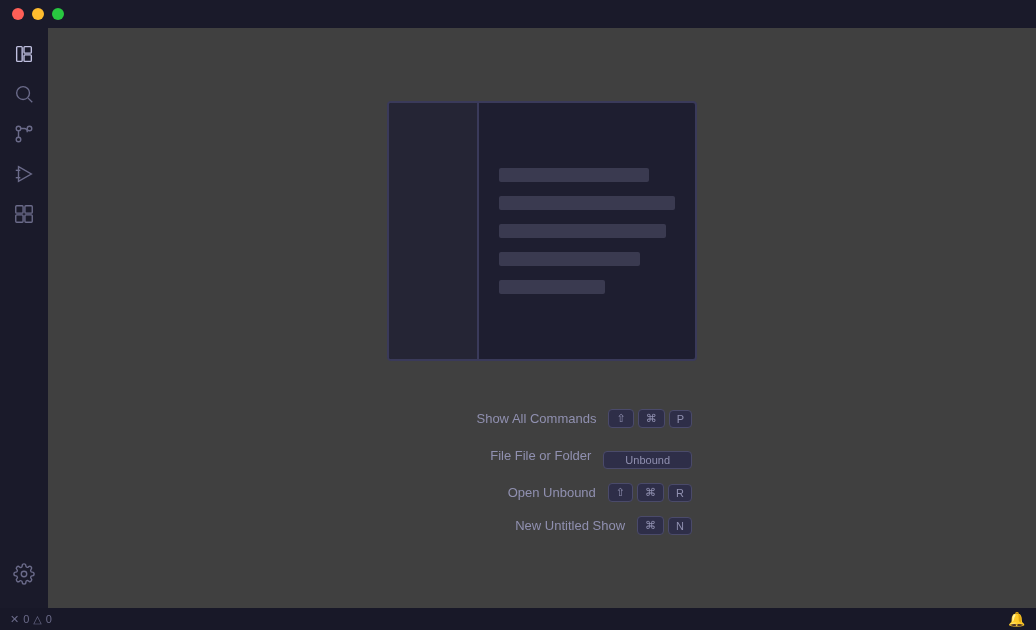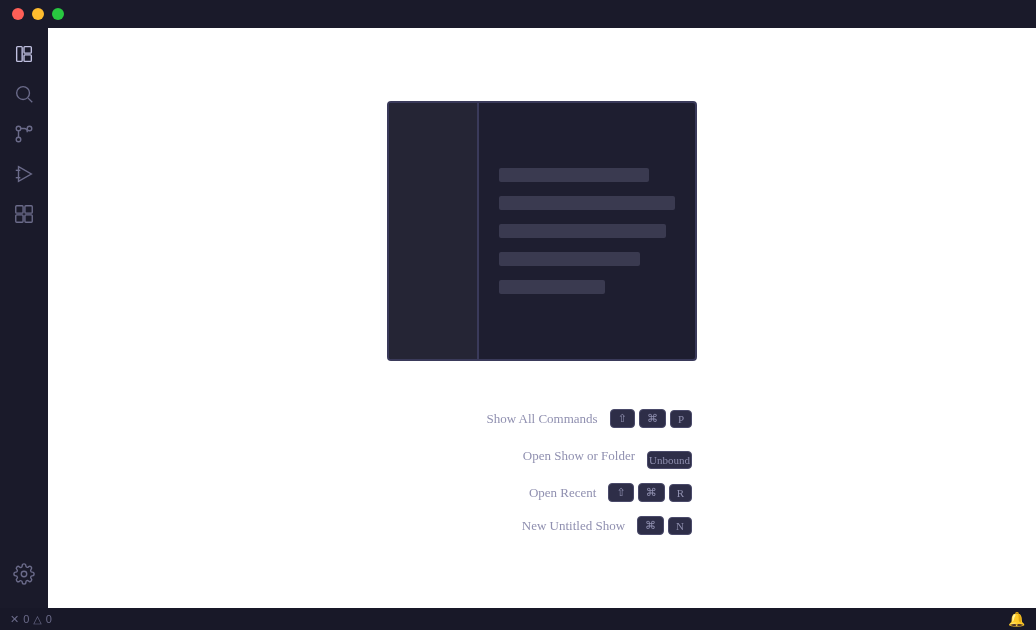--- a/index.html
+++ b/index.html
@@ -94,23 +94,22 @@
     .activity-icon svg {
       width: 22px;
       height: 22px;
     }
 
     
     .content-area {
       flex: 1;
       display: flex;
       flex-direction: column;
-      background: #ffffff;
+      background: #404040;
       position: relative;
-      font-family: Liberation Serif, serif;
     }
 
     
     .welcome-screen {
       flex: 1;
       display: flex;
       flex-direction: column;
       align-items: center;
       justify-content: center;
       padding: 20px;
@@ -198,21 +197,21 @@
       text-align: center;
       display: inline-flex;
       align-items: center;
       justify-content: center;
     }
 
     .kbd-unbound {
       background: #2e2e48;
       border: 1px solid #4a4a6a;
       border-radius: 4px;
-      padding: 2px 1px;
+      padding: 2px 21px;
       font-size: 11px;
       color: #9090b0;
       margin-top: 9px;
     }
 
     
     .status-bar {
       height: 22px;
       background: #181828;
       display: flex;
@@ -334,28 +333,28 @@
         <div class="shortcut-row">
           <span class="shortcut-label">Show All Commands</span>
           <div class="shortcut-keys">
             <span class="kbd">⇧</span>
             <span class="kbd">⌘</span>
             <span class="kbd">P</span>
           </div>
         </div>
 
         <div class="shortcut-row">
-          <span class="shortcut-label">Open Show or Folder</span>
+          <span class="shortcut-label">File File or Folder</span>
           <div class="shortcut-keys">
             <span class="kbd-unbound">Unbound</span>
           </div>
         </div>
 
         <div class="shortcut-row">
-          <span class="shortcut-label">Open Recent</span>
+          <span class="shortcut-label">Open Unbound</span>
           <div class="shortcut-keys">
             <span class="kbd">⇧</span>
             <span class="kbd">⌘</span>
             <span class="kbd">R</span>
           </div>
         </div>
 
         <div class="shortcut-row">
           <span class="shortcut-label">New Untitled Show</span>
           <div class="shortcut-keys">

